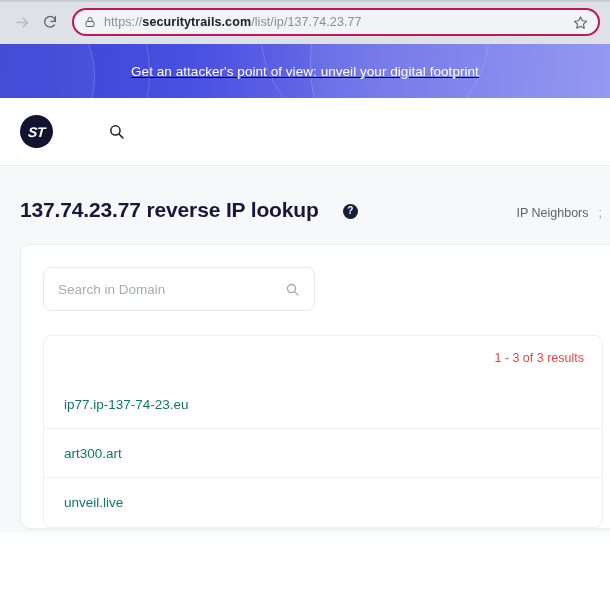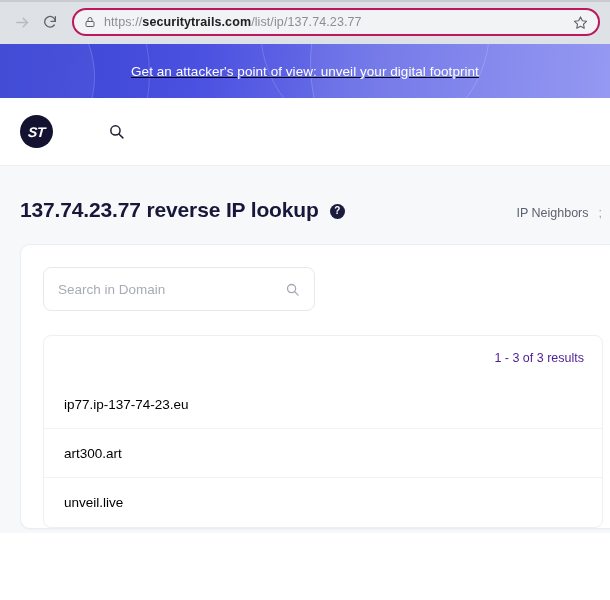--- a/index.html
+++ b/index.html
@@ -163,21 +163,21 @@
     justify-content: space-between;
     padding: 32px 0 22px 20px;
   }
   .page-title {
     font-size: 21px;
     font-weight: bold;
     color: #17173a;
     letter-spacing: -0.15px;
     display: flex;
     align-items: center;
-    gap: 11px;
+    gap: 24px;
     white-space: nowrap;
   }
   .help-badge {
     width: 15px; height: 15px;
     border-radius: 50%;
     background: #1b1b3d;
     color: #ffffff;
     font-size: 10px;
     font-weight: bold;
     display: flex;
@@ -245,21 +245,21 @@
   }
   .table-toolbar {
     height: 44px;
     display: flex;
     align-items: center;
     justify-content: flex-end;
     padding-right: 18px;
   }
   .results-count {
     font-size: 12.5px;
-    color: #4c1d95;
+    color: #ef4444;
   }
   .table-header-row {
     height: 36px;
     display: flex;
     align-items: center;
     padding-left: 20px;
     border-bottom: 1px solid #eef0f3;
   }
   .col-head {
     font-size: 11.5px;
@@ -270,21 +270,21 @@
   .table-row {
     height: 49px;
     display: flex;
     align-items: center;
     padding-left: 20px;
     border-bottom: 1px solid #f0f2f5;
   }
   .table-row:last-child { border-bottom: none; }
   .domain-link {
     font-size: 13.5px;
-    color: #000000;
+    color: #0f766e;
     text-decoration: none;
     cursor: pointer;
   }
 </style>
 </head>
 <body>
 
 <div class="browser-chrome">
   <div class="chrome-top-edge"></div>
 

